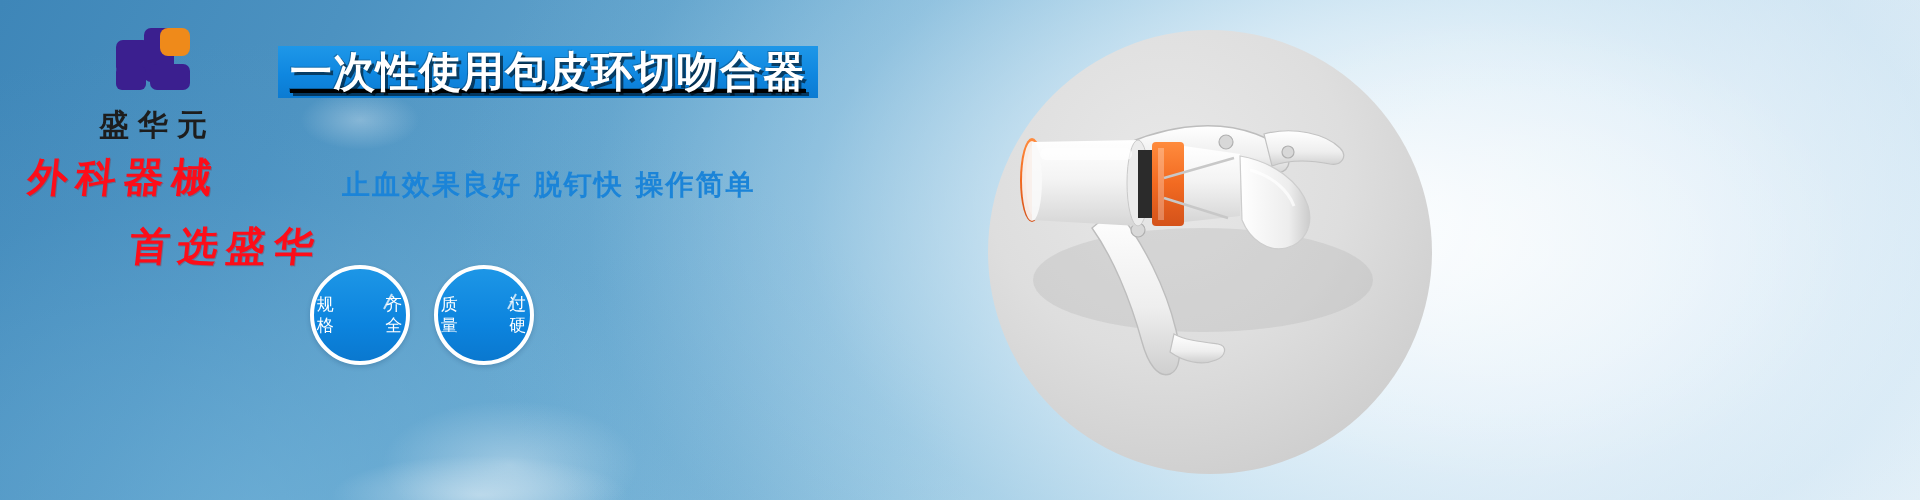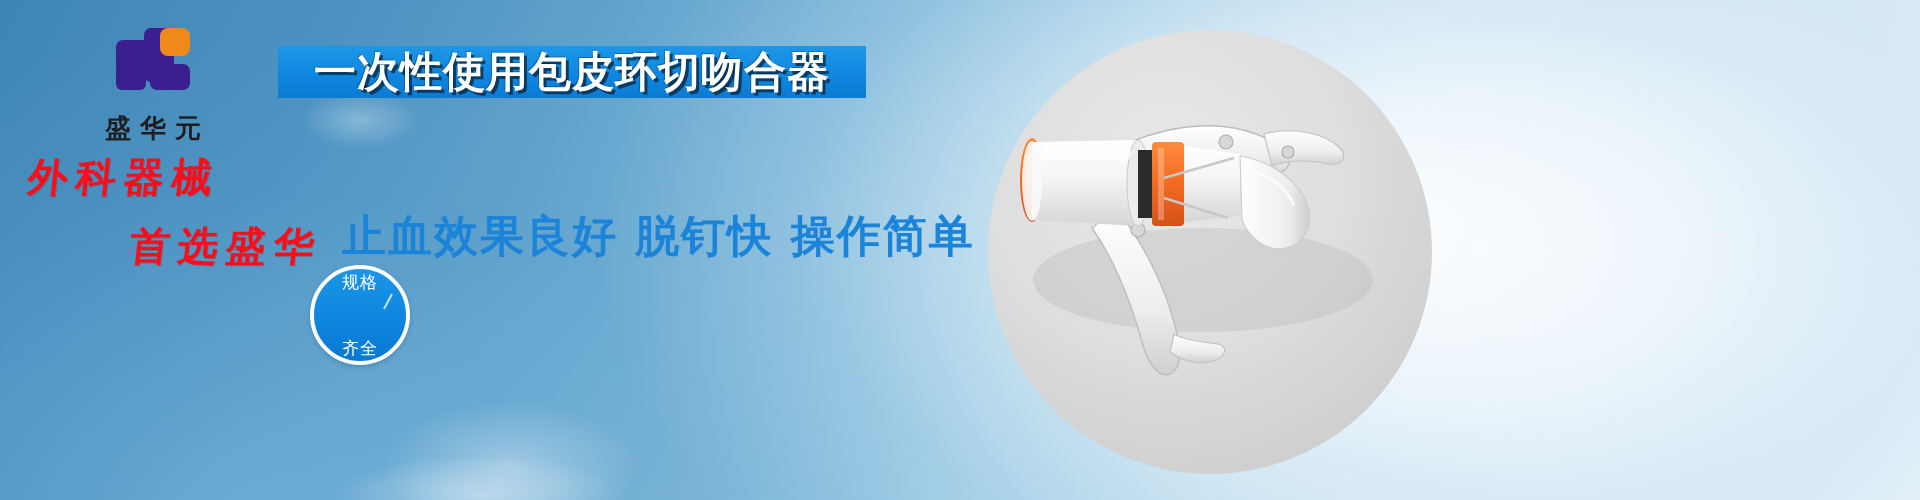--- a/index.html
+++ b/index.html
@@ -24,61 +24,61 @@
   
   #logo-block{position:absolute;left:58px;top:28px;width:190px;text-align:center;}
   #logo-mark{position:relative;width:74px;height:62px;margin:0 auto;}
   .lg{position:absolute;border-radius:7px;}
   .lg1{left:0;top:12px;width:34px;height:34px;background:#3b1f8f;}
   .lg2{left:28px;top:0;width:30px;height:54px;background:#3b1f8f;}
   .lg3{left:44px;top:0;width:30px;height:28px;background:#ef8a1a;border-radius:8px;}
   .lg4{left:0;top:38px;width:30px;height:24px;background:#3b1f8f;border-radius:6px;}
   .lg5{left:34px;top:36px;width:40px;height:26px;background:#3b1f8f;border-radius:7px;}
   #logo-text{
-    margin-top:24px;font-size:26px;font-weight:bold;color:#1d1d1d;
+    margin-top:18px;font-size:30px;font-weight:bold;color:#1d1d1d;
     letter-spacing:9px;text-indent:9px;line-height:1.1;
     font-family:"DejaVu Sans","Liberation Sans",sans-serif;
   }
 
   
   #title-bar{
-    position:absolute;left:278px;top:46px;width:588px;height:52px;
+    position:absolute;left:278px;top:46px;width:540px;height:52px;
     background:linear-gradient(180deg,#1e97e8 0%,#0f87e0 55%,#0b7bd2 100%);
-    display:flex;align-items:center;justify-content:center;
+    display:flex;align-items:center;justify-content:center;text-decoration:underline;
   }
   #title-text{
     font-size:42px;font-weight:bold;color:#ffffff;letter-spacing:1px;
     white-space:nowrap;
     text-shadow:3px 3px 0 rgba(0,0,0,0.55), -1px -1px 0 rgba(0,0,0,0.25);
     font-family:"DejaVu Sans","Liberation Sans",sans-serif;
   }
 
   
   #slogan{position:absolute;left:20px;top:150px;width:330px;color:#fd0d19;
     font-family:"DejaVu Serif","Liberation Serif",serif;font-weight:bold;}
   .slogan-line{font-size:40px;letter-spacing:8px;white-space:nowrap;
     transform:skewX(-6deg);text-shadow:1px 1px 0 rgba(150,0,0,0.25);}
   #slogan-line-1{margin-left:8px;}
   #slogan-line-2{margin-left:110px;margin-top:14px;}
 
   
   #subtitle{
     position:absolute;left:342px;top:166px;
-    font-size:44px;color:#1b84d8;font-weight:bold;letter-spacing:2px;
-    white-space:nowrap;font-family:"DejaVu Sans","Liberation Sans",sans-serif;margin-top:41px;
+    font-size:28px;color:#1b84d8;font-weight:bold;letter-spacing:2px;
+    white-space:nowrap;font-family:"DejaVu Sans","Liberation Sans",sans-serif;
   }
 
   
   #features{position:absolute;left:310px;top:265px;display:flex;gap:24px;}
   .feature{
     width:92px;height:92px;border-radius:50%;
     background:linear-gradient(180deg,#1d96e6 0%,#0c84de 60%,#0a78cf 100%);
     border:4px solid #ffffff;
     box-shadow:0 2px 5px rgba(0,40,80,0.20);
-    display:flex;flex-direction:column;align-items:center;justify-content:center;
+    display:flex;flex-direction:row;align-items:center;justify-content:center;
     position:relative;
     gap:45px;
   }
   .feature-label{
     color:#ffffff;font-size:17px;line-height:1.22;text-align:center;
     letter-spacing:1px;font-family:"DejaVu Sans","Liberation Sans",sans-serif;
   }
   .feature .slash{
     position:absolute;right:17px;top:24px;width:2px;height:17px;
     background:rgba(255,255,255,0.75);transform:rotate(28deg);
@@ -128,20 +128,25 @@
   </div>
 
   <div id="subtitle">止血效果良好 脱钉快 操作简单</div>
 
   <div id="features">
     <div class="feature">
       <span class="slash"></span>
       <span class="feature-label">规格</span>
       <span class="feature-label">齐全</span>
     </div>
+    <div class="feature">
+      <span class="slash"></span>
+      <span class="feature-label">质量</span>
+      <span class="feature-label">过硬</span>
+    </div>
   </div>
 
   <div id="product">
     <svg id="product-svg" width="444" height="444" viewBox="0 0 444 444">
       <defs>
         <linearGradient id="bodyG" x1="0" y1="0" x2="0" y2="1">
           <stop offset="0%" stop-color="#ffffff"></stop>
           <stop offset="45%" stop-color="#f4f4f4"></stop>
           <stop offset="100%" stop-color="#d6d6d6"></stop>
         </linearGradient>

